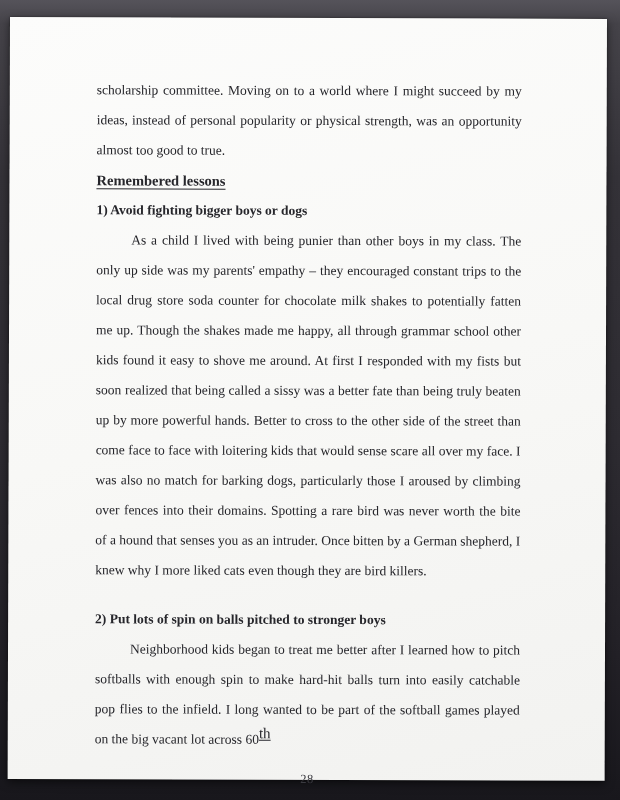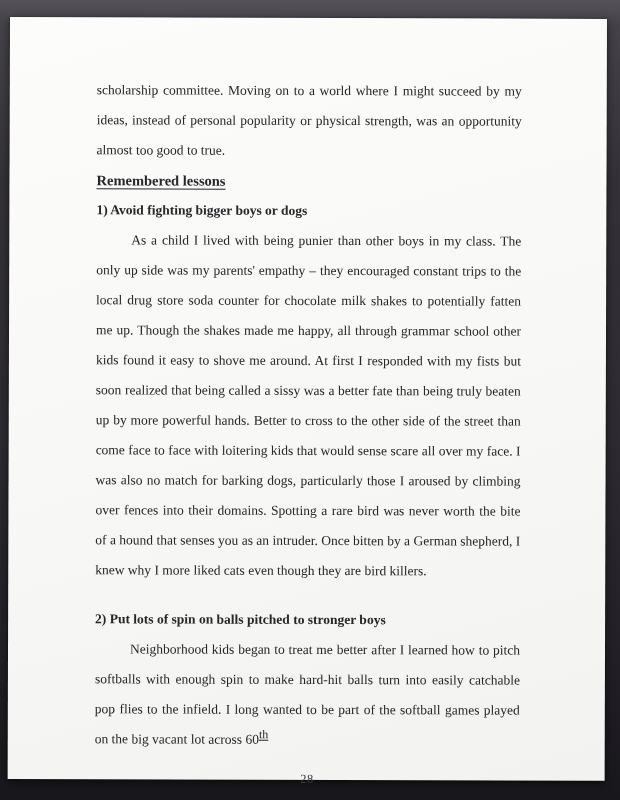--- a/index.html
+++ b/index.html
@@ -55,21 +55,21 @@
   .lesson-title.second { margin-top: 19px; }
   .page-number {
     margin-top: 9px;
     text-align: center;
     font-size: 12.5px;
     line-height: 30px;
     letter-spacing: 0.5px;
     color: #3a3a40;
   }
   sup.ordinal {
-    font-size: 12px;
+    font-size: 15px;
     line-height: 0;
     vertical-align: super;
     text-decoration: underline;
   }
 </style>
 </head>
 <body>
 
 <div class="backdrop" style="position:absolute;inset:0;">
   <div class="paper">

